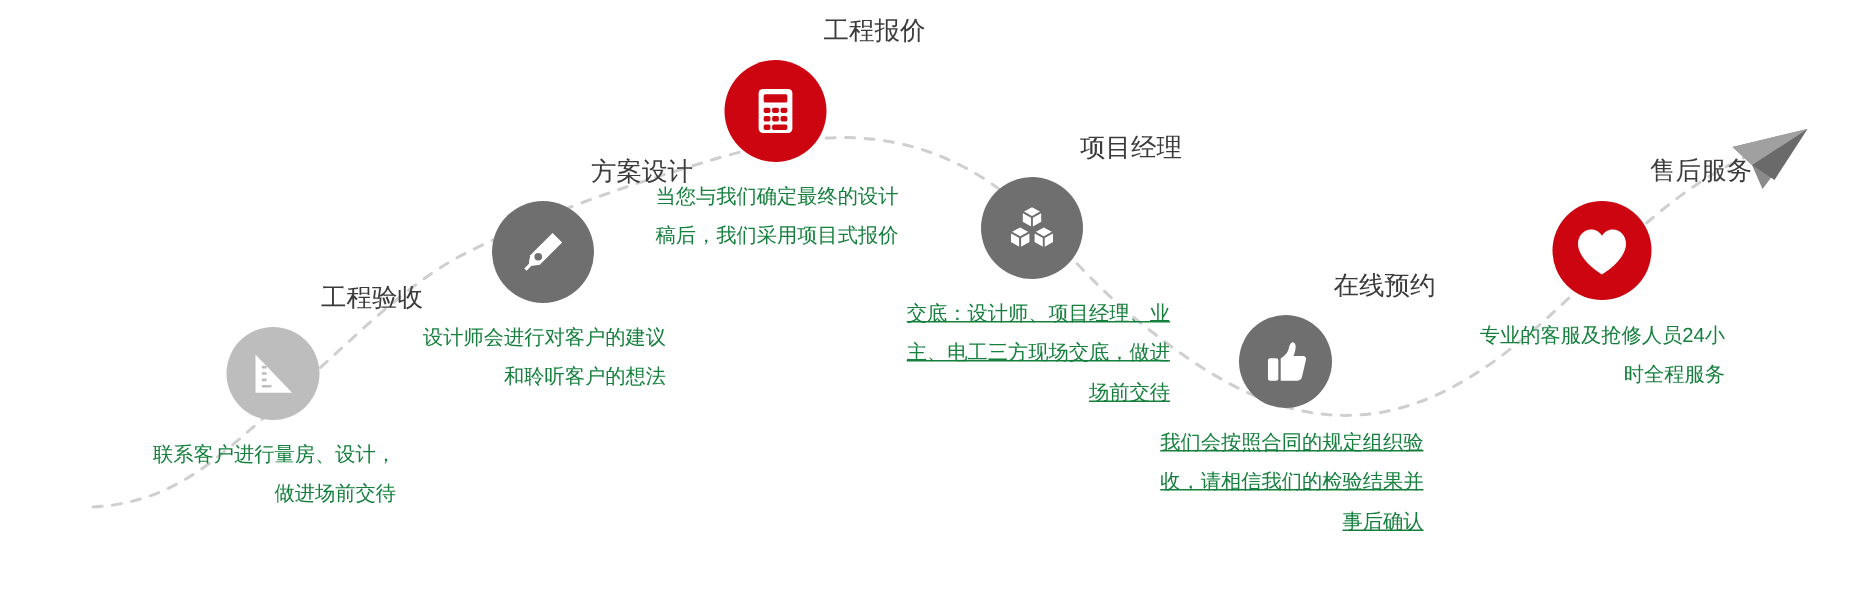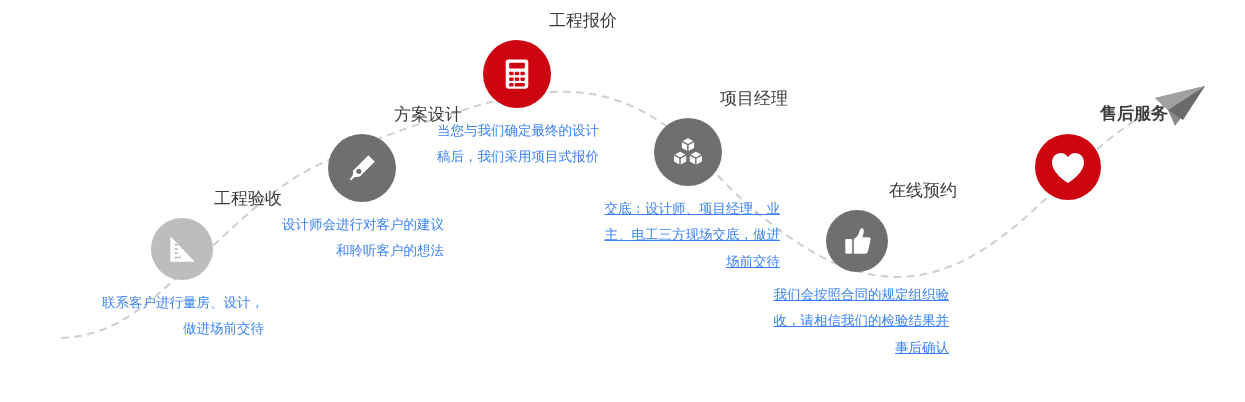--- a/index.html
+++ b/index.html
@@ -54,36 +54,36 @@
     background: #bdbdbd;
   }
   .step-icon.red {
     background: #cc0511;
   }
   .step-icon.white-red {
     background: #ffffff;
   }
   .step-desc {
     font-size: 13.5px;
-    color: #3b82f6;
+    color: #15803d;
     line-height: 1.95;
     margin-top: 10px;
     padding: 0 18px;
   }
   .step-desc.wide {
     padding: 0 8px;
     text-decoration: underline;
   }
   
   #step-0 { left: 82px;  top: 188px; }
   #step-1 { left: 262px; top: 104px; }
   #step-2 { left: 417px; top: 10px;  }
   #step-3 { left: 588px; top: 88px;  }
   #step-4 { left: 757px; top: 180px; }
-  #step-5 { left: 968px; top: 103px; font-weight: bold; }
+  #step-5 { left: 968px; top: 103px; }
 
   #step-0 .step-icon { width: 62px; height: 62px; }
   #step-4 .step-icon { width: 62px; height: 62px; }
 </style>
 </head>
 <body>
 
 <div id="stage">
 
   <svg id="curve" viewBox="0 0 1245 402" xmlns="http://www.w3.org/2000/svg">
@@ -178,15 +178,16 @@
   </div>
 
   <div class="step" id="step-5">
     <div class="step-title">售后服务</div>
     <div class="step-icon white-red">
       <svg width="68" height="68" viewBox="0 0 68 68" xmlns="http://www.w3.org/2000/svg">
         <circle cx="34" cy="34" r="33" fill="#cc0511"></circle>
         <path d="M34 50 C34 50 18 40.5 18 29.5 C18 23.8 22.2 20 26.8 20 C30 20 32.6 21.8 34 24.2 C35.4 21.8 38 20 41.2 20 C45.8 20 50 23.8 50 29.5 C50 40.5 34 50 34 50 Z" fill="#ffffff"></path>
       </svg>
     </div>
+    <div class="step-desc">专业的客服及抢修人员24小时全程服务</div>
   </div>
 
 </div>
 
 </body></html>

